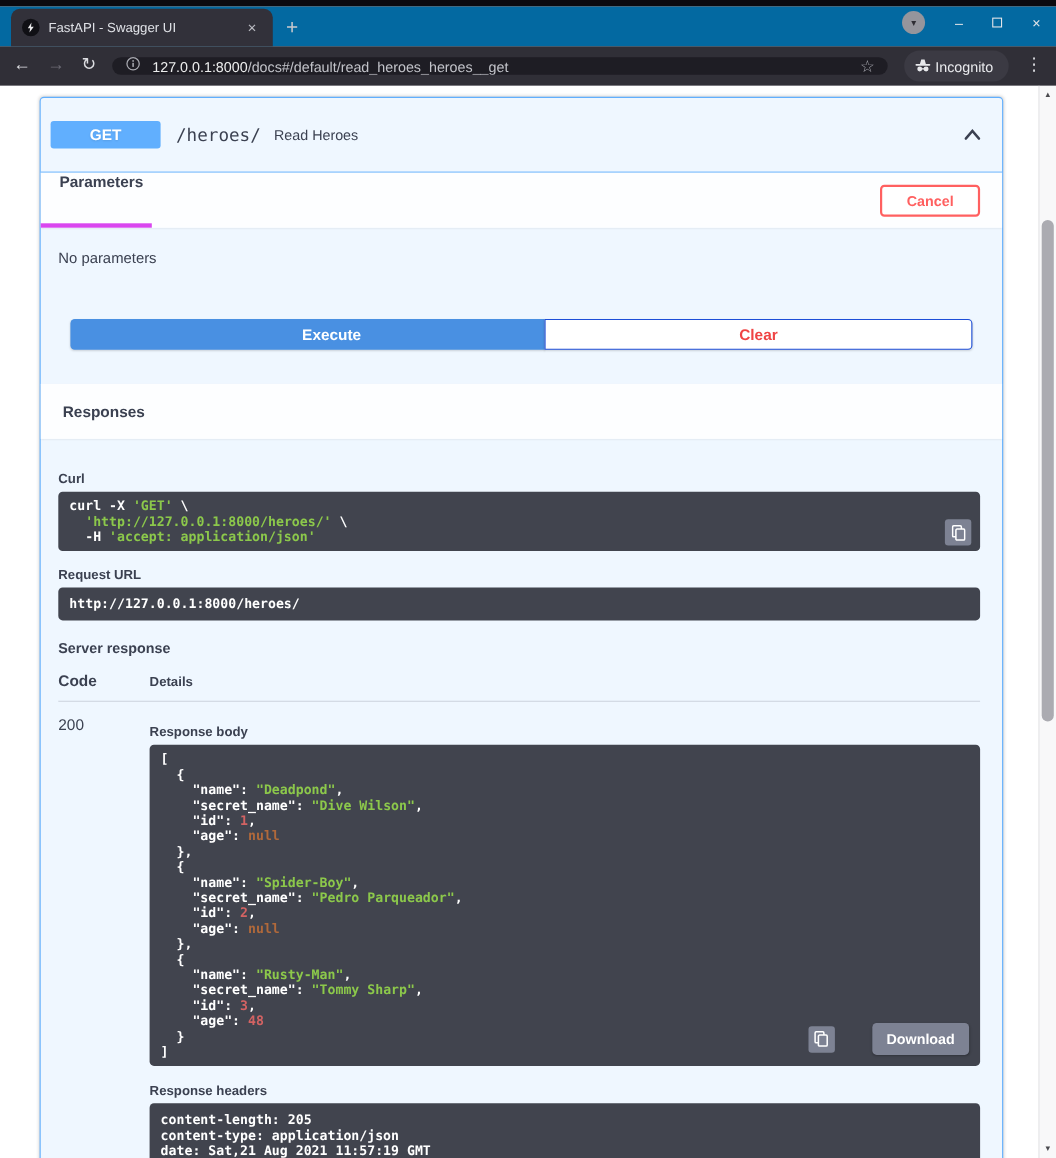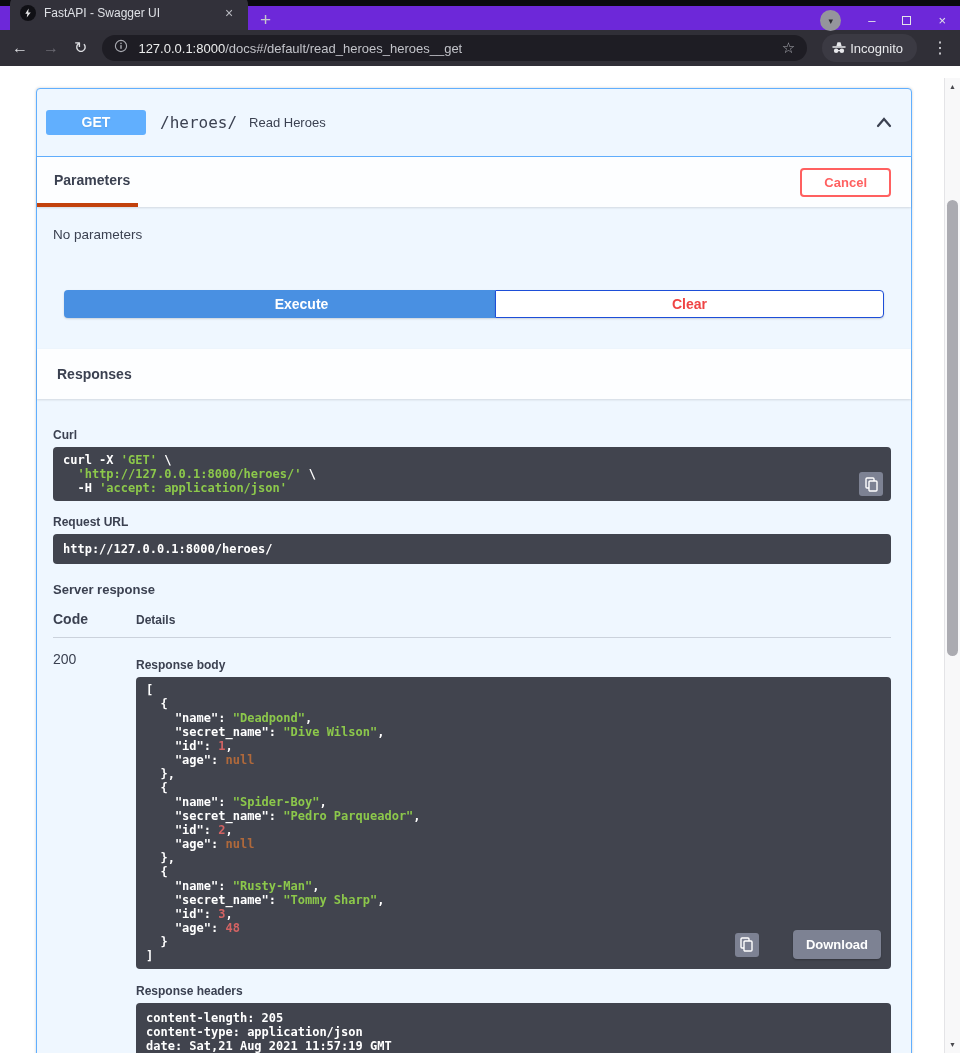--- a/index.html
+++ b/index.html
@@ -1,38 +1,38 @@
 <!DOCTYPE html>
 <html><head>
 <meta charset="utf-8">
 <style>
   *{box-sizing:border-box;margin:0;padding:0;}
   html,body{width:960px;height:1053px;overflow:hidden;background:#fff;
     font-family:"Liberation Sans",sans-serif;}
 
   
   .window-top{height:6px;background:#0b0a0f;}
-  .tabstrip{height:24px;background:#6d28d9;display:flex;align-items:flex-end;position:relative;}
+  .tabstrip{height:36px;background:#0369a1;display:flex;align-items:flex-end;position:relative;}
   .tab{width:238px;height:34px;margin-left:10px;background:#32313a;border-radius:8px 8px 0 0;
     display:flex;align-items:center;padding:0 10px;gap:8px;}
   .favicon{width:16px;height:16px;border-radius:50%;background:#101015;flex-shrink:0;
     display:flex;align-items:center;justify-content:center;}
   .tab-title{flex:1;font-size:12px;color:#dfe1e6;white-space:nowrap;overflow:hidden;}
   .tab-close{color:#b9bac0;font-size:14px;width:18px;text-align:center;cursor:default;}
   .newtab{color:#c7c8cd;font-size:19px;margin-left:12px;align-self:center;padding-top:4px;}
   .winctrl{position:absolute;right:14px;top:4px;display:flex;align-items:center;gap:27px;}
   .media-circle{width:21px;height:21px;border-radius:50%;background:#95959c;color:#2e2d33;
     font-size:9px;display:flex;align-items:center;justify-content:center;}
   .wbtn{color:#e4e5e9;font-size:13px;line-height:1;}
   .maxbox{display:inline-block;width:9px;height:9px;border:1.5px solid #e4e5e9;}
 
   .navbar{height:36px;background:#302f37;display:flex;align-items:center;padding:0 12px;gap:15px;}
   .navico{color:#dcdde1;font-size:16px;line-height:1;}
   .navico.disabled{color:#6b6a73;}
-  .urlbar{flex:1;height:26px;background:#1e1d24;border-radius:13px;display:flex;align-items:center;
+  .urlbar{flex:1;height:16px;background:#1e1d24;border-radius:13px;display:flex;align-items:center;
     padding:0 12px;gap:10px;min-width:0;}
   .url{flex:1;font-size:13px;white-space:nowrap;overflow:hidden;}
   .url .host{color:#eceded;}
   .url .path{color:#c2c3c9;}
   .star{color:#a9aab1;font-size:15px;}
   .incog{height:28px;background:#3b3a43;border-radius:14px;display:flex;align-items:center;gap:2px;
     padding:0 14px 0 8px;color:#e8e9ec;font-size:13px;}
 
   
   .content{position:absolute;top:78px;left:0;width:944px;bottom:0;background:#fff;overflow:hidden;}
@@ -41,21 +41,21 @@
   .ob-head{display:flex;align-items:center;padding:21px 9px;border-bottom:1px solid #61affe;cursor:pointer;}
   .method{width:100px;height:25px;line-height:25px;text-align:center;background:#61affe;color:#fff;
     font-weight:700;font-size:14px;border-radius:3px;text-shadow:0 1px 2px rgba(0,0,0,.1);}
   .op-path{margin-left:14px;font-family:"DejaVu Sans Mono",monospace;font-weight:400;font-size:16px;color:#3b4151;}
   .op-desc{margin-left:12px;font-size:13px;color:#3b4151;}
   .collapse{margin-left:auto;margin-right:8px;display:flex;align-items:center;}
 
   .sec-head{min-height:50px;display:flex;align-items:center;justify-content:space-between;
     background:rgba(255,255,255,.85);box-shadow:0 1px 2px rgba(0,0,0,.12);padding:0 20px;}
   .sec-head.params{padding-left:0;}
-  .tab-item{height:50px;display:flex;align-items:center;border-bottom:4px solid #c2410c;padding:0 8px 0 17px;}
+  .tab-item{height:50px;display:flex;align-items:flex-start;border-bottom:4px solid #d946ef;padding:0 8px 0 17px;}
   .tab-item span,.sec-title{font-size:14px;font-weight:700;color:#3b4151;}
   .btn-cancel{background:#fff;border:2px solid #ff6060;border-radius:4px;color:#ff6060;font-weight:600;
     font-size:13px;padding:5px 22px;font-family:"Liberation Sans",sans-serif;cursor:pointer;}
 
   .noparams{padding:20px 20px 40px 16px;font-size:13.5px;color:#3b4151;}
 
   .exec-row{display:flex;padding:8px 27px 31px;}
   .btn-exec{flex:1;background:#4990e2;color:#fff;border:none;border-radius:4px 0 0 4px;font-weight:700;
     font-size:14px;height:28px;font-family:"Liberation Sans",sans-serif;box-shadow:0 1px 2px rgba(0,0,0,.15);cursor:pointer;padding-left:44px;}
   .btn-clear{flex:1;background:#fff;color:#ef4444;border:1px solid #1d4ed8;border-radius:0 4px 4px 0;

